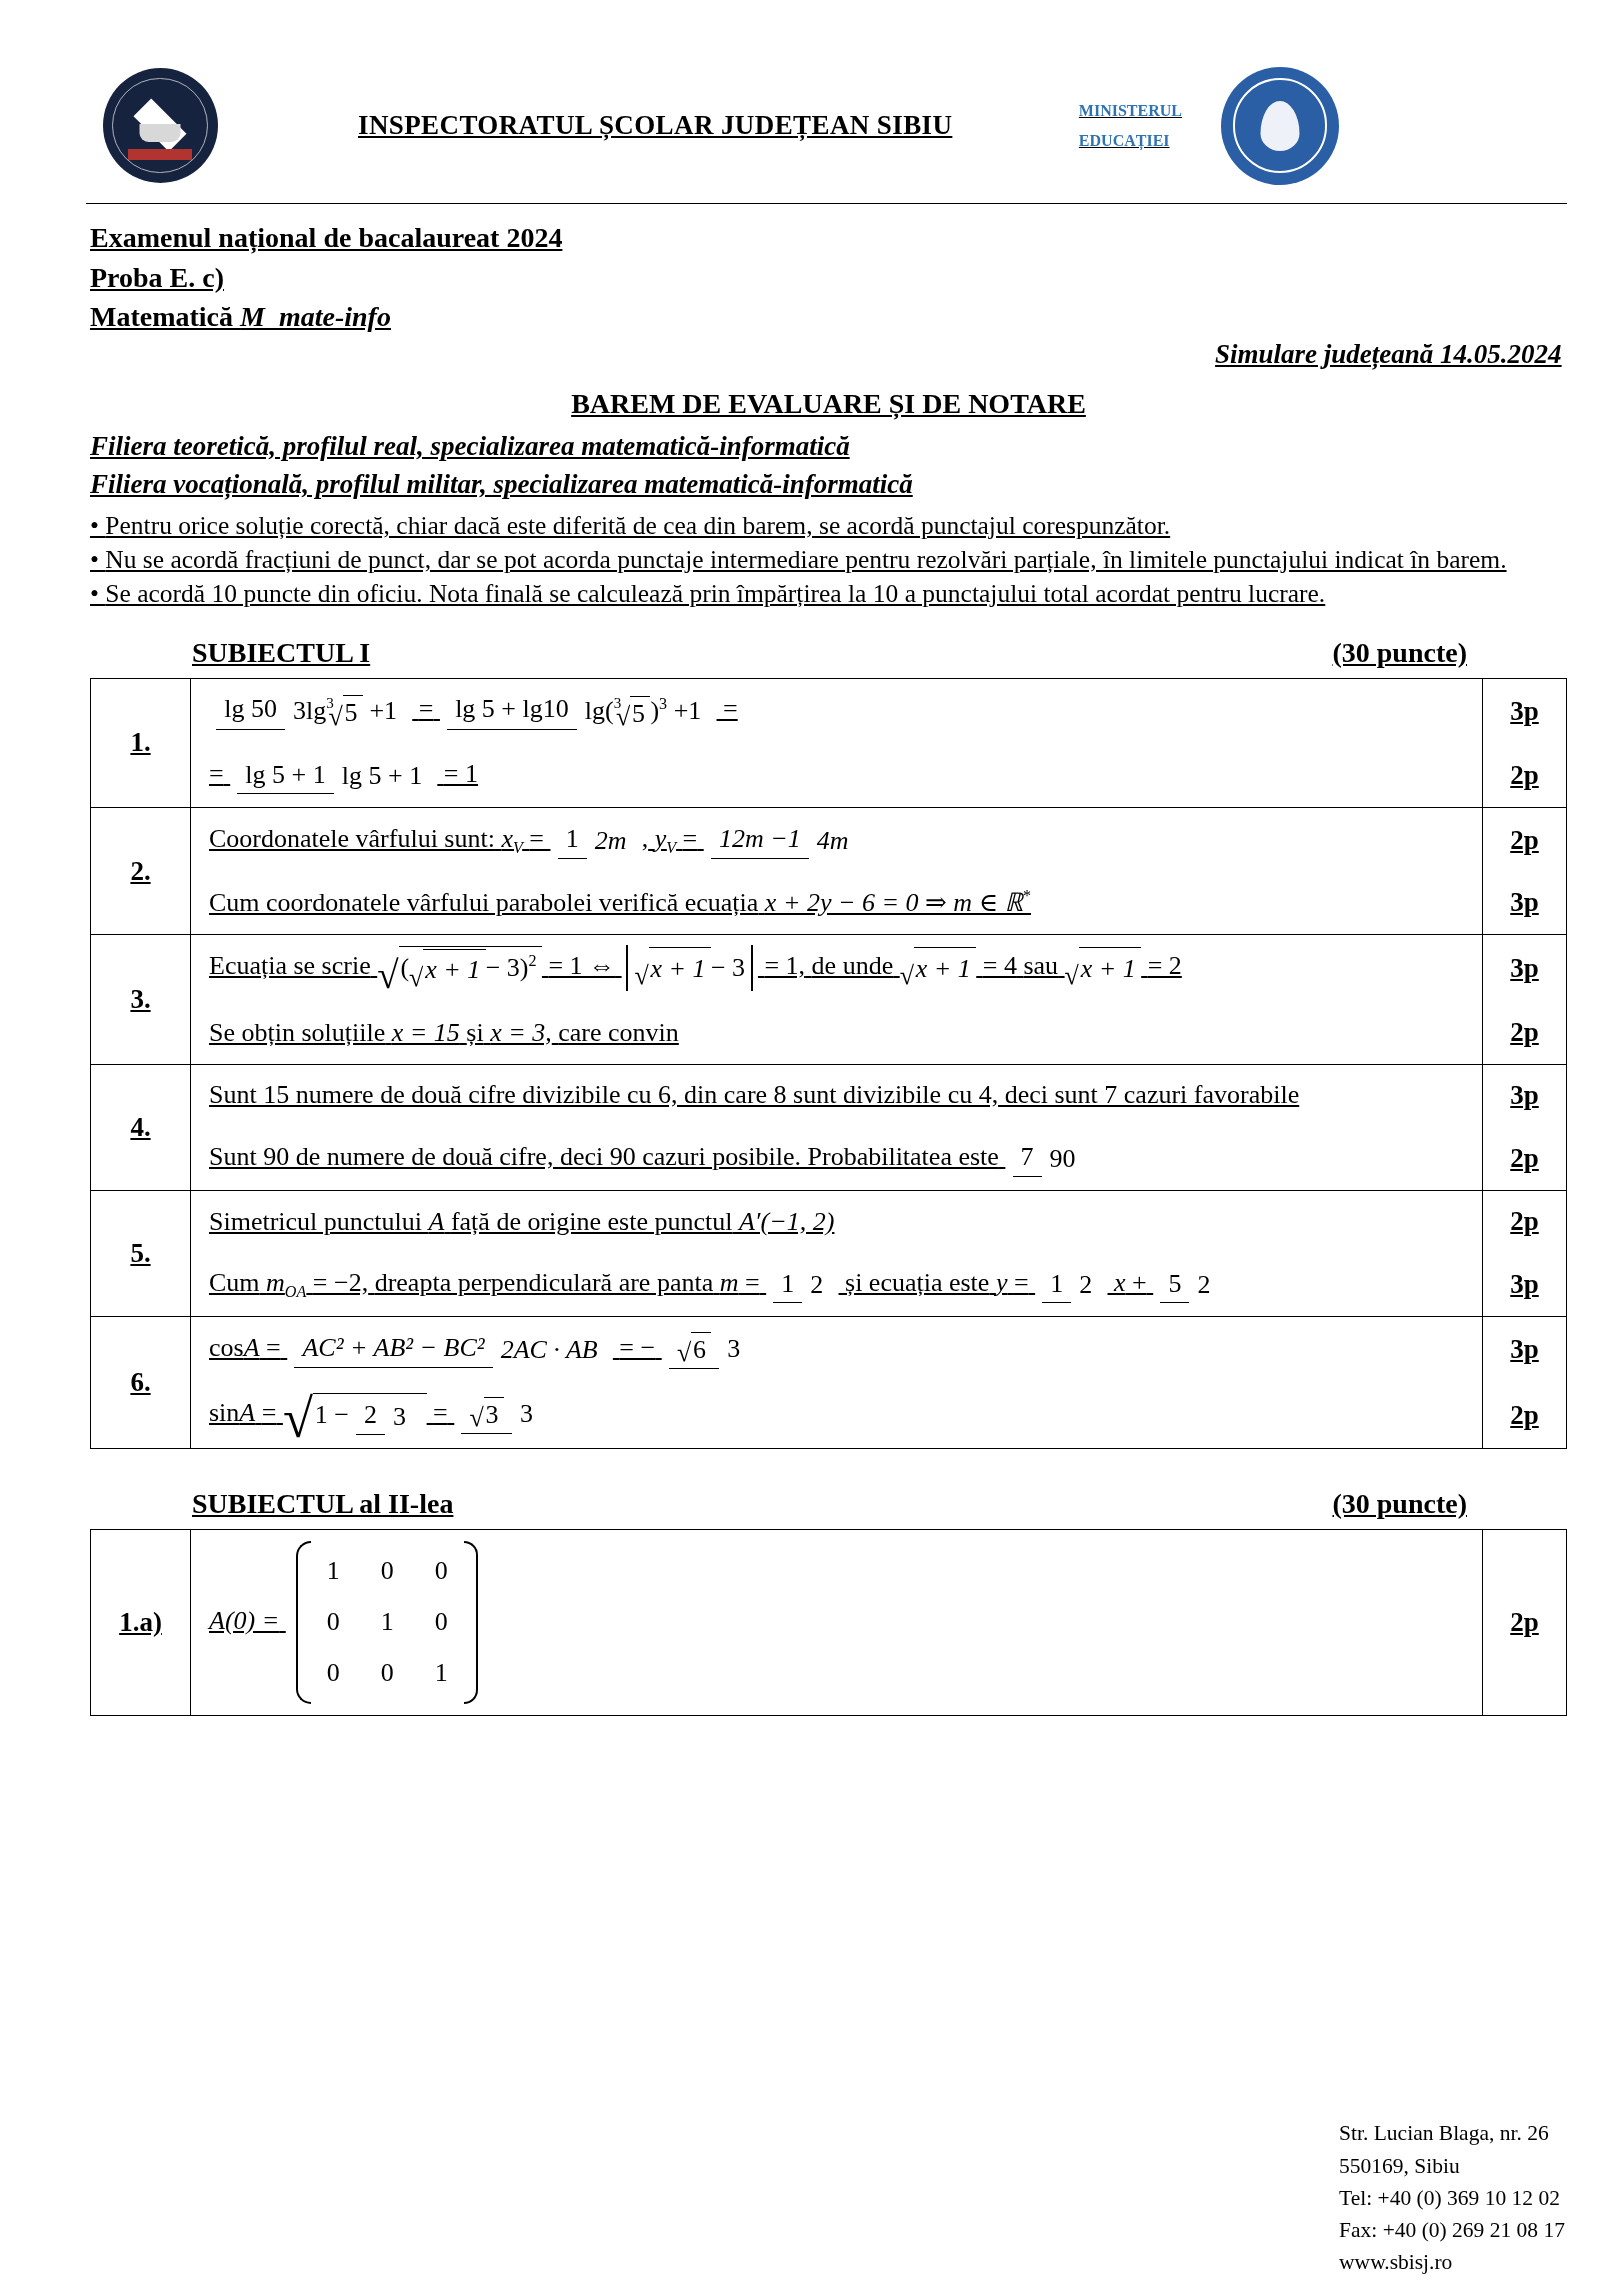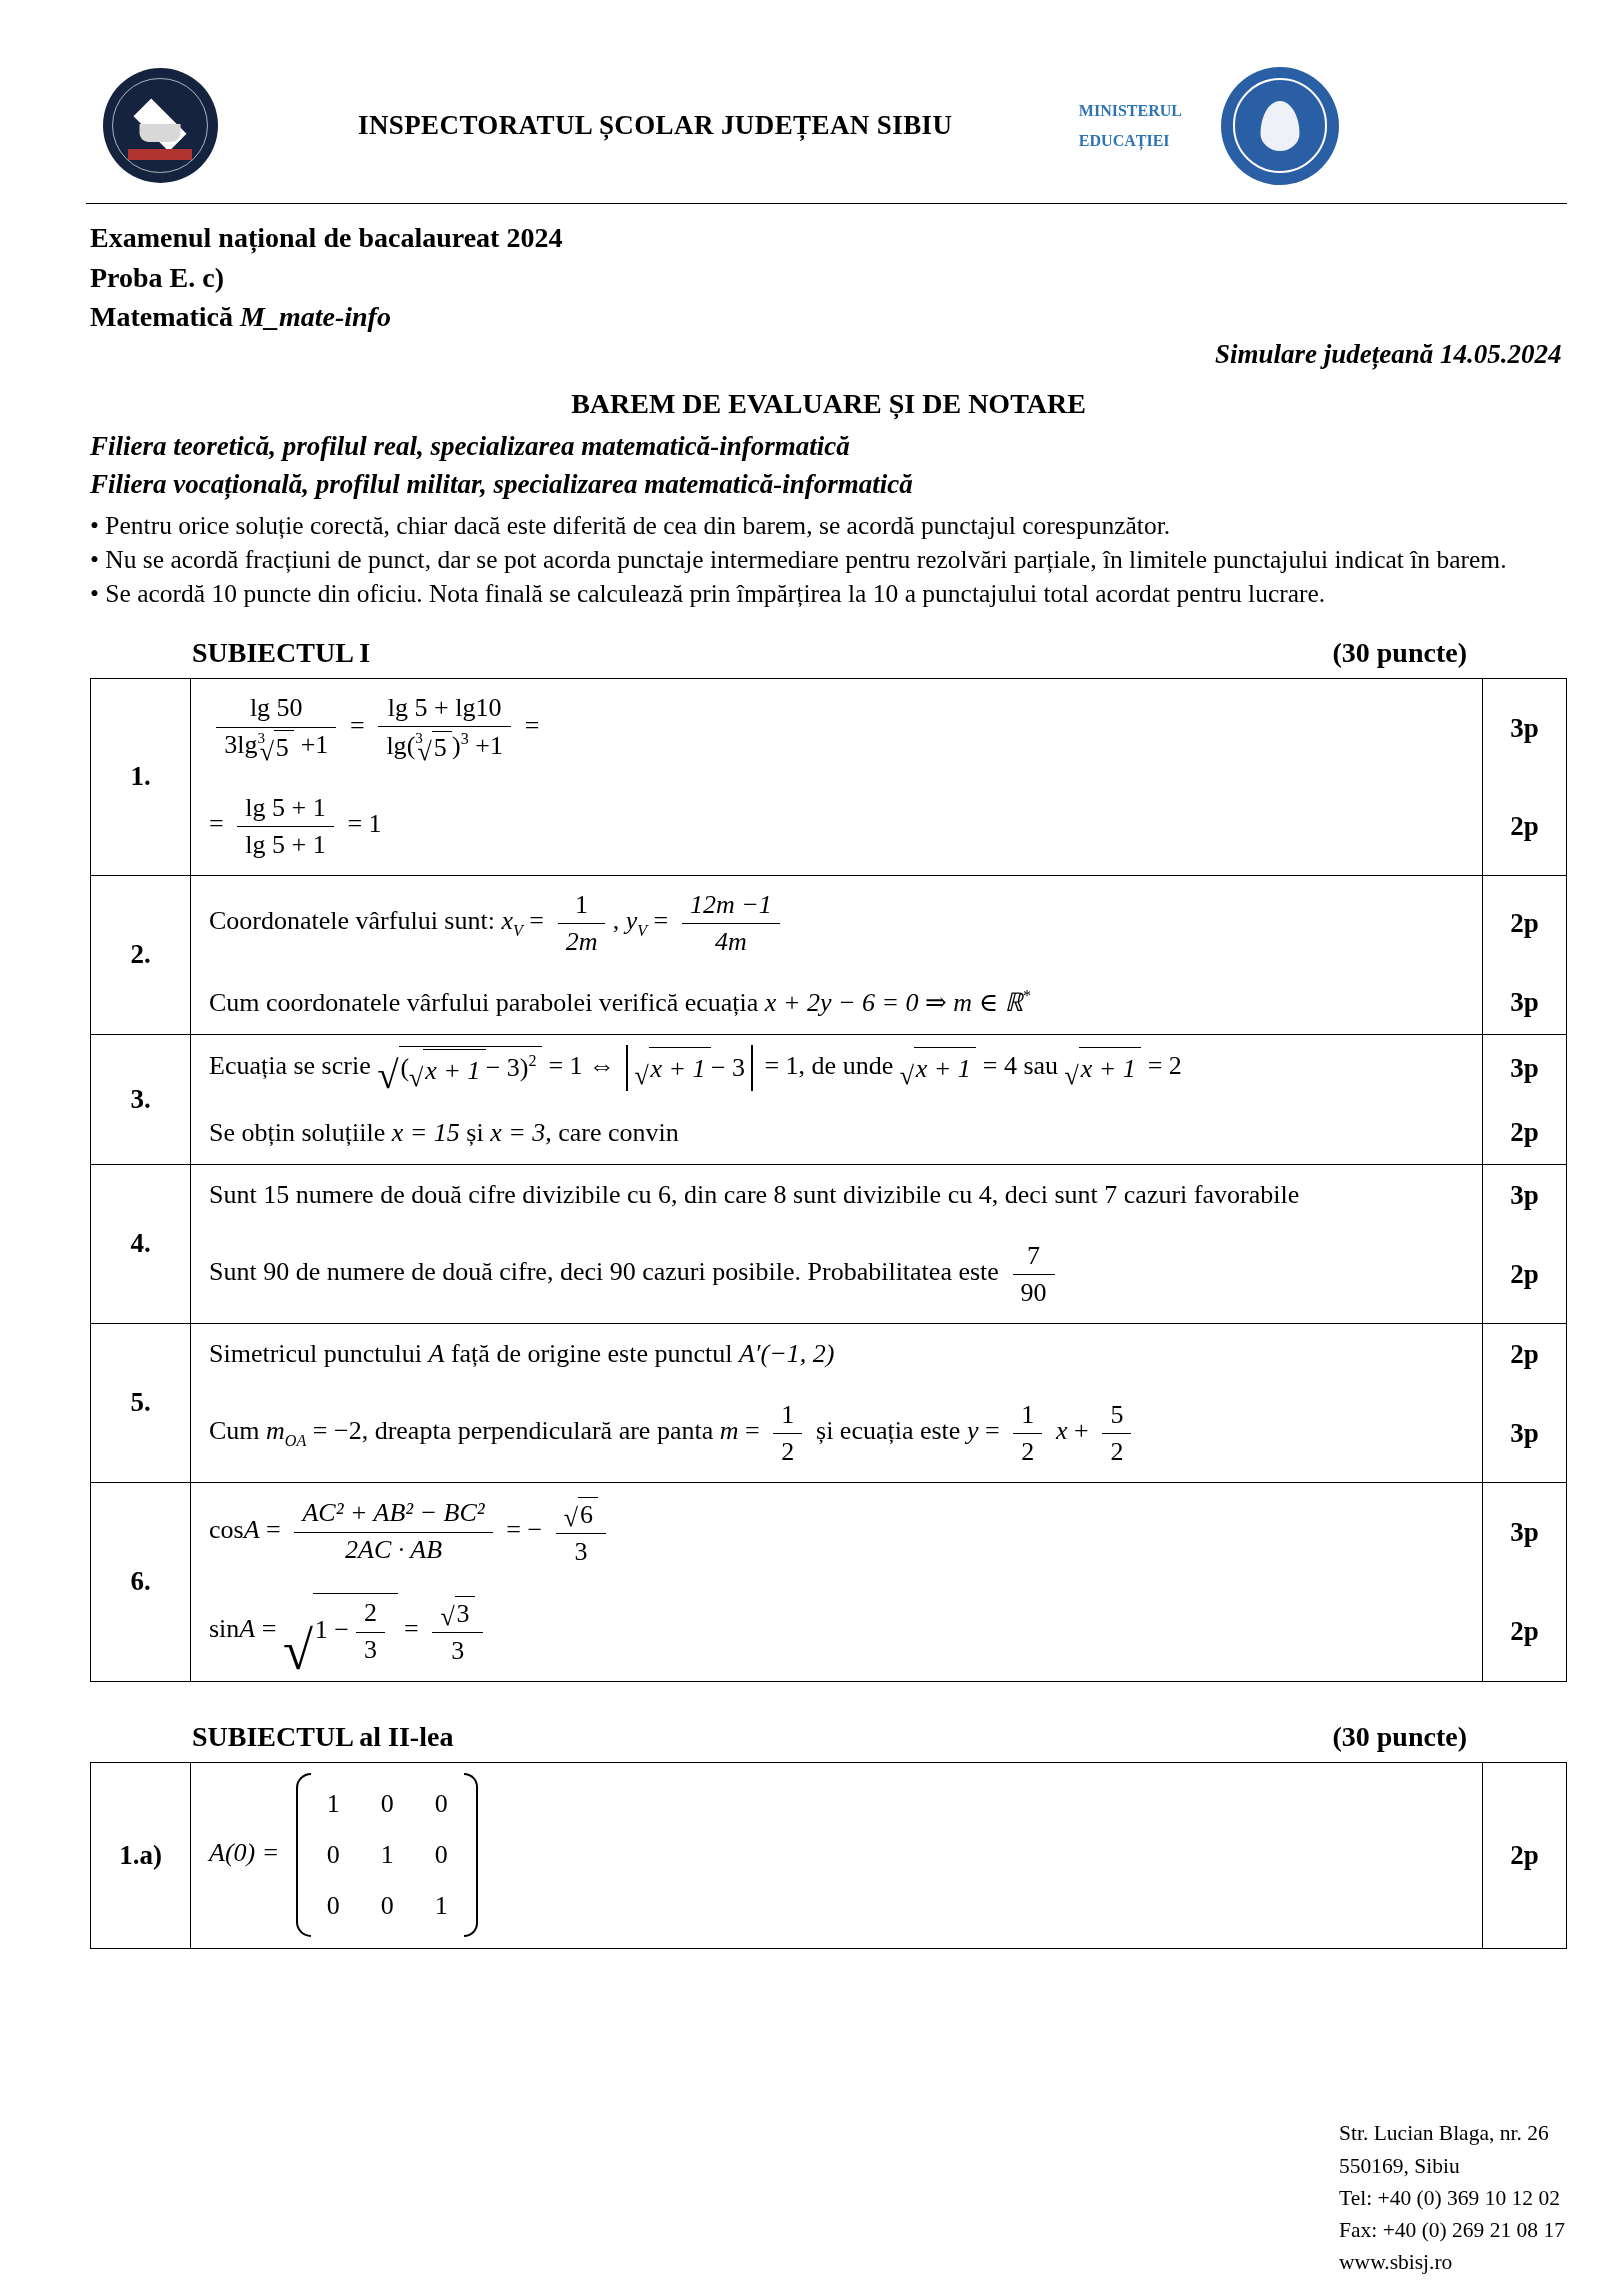--- a/index.html
+++ b/index.html
@@ -1,21 +1,21 @@
 <!DOCTYPE html>
 <html style="font-size:14.3px"><head>
 <meta charset="utf-8">
 <style>
   * { margin:0; padding:0; box-sizing:border-box; }
   html,body { background:#fff; }
   .page {
     width:1621px; height:2293px; position:relative; overflow:hidden;
     background:#fff; color:#000;
     font-family:"Liberation Serif","DejaVu Serif",serif;
-    font-size:26px; padding:63px 54px 0 90px;
+    font-size:26px; padding:63px 54px 0 90px;text-decoration:underline;
   }
   
   .hdr { display:flex; align-items:center; padding:3.6px 9px 18px 12.5px; }
   .logo-isj { width:115px; height:115px; border-radius:50%; background:#16233f; position:relative; flex:0 0 auto; }
   .logo-isj::before { content:""; position:absolute; inset:9.9px; border-radius:50%; border:1.8px solid rgba(255,255,255,.65); }
   .logo-isj .cap { position:absolute; top:32px; left:50%; width:50px; height:50px;
     transform:translateX(-50%) rotate(45deg) scaleY(.5); background:#fff; }
   .logo-isj .book { position:absolute; top:56px; left:50%; transform:translateX(-50%); width:41px; height:18px;
     background:#d8d8d8; border-radius:0 0 9px 9px; }
   .logo-isj .ribbon { position:absolute; bottom:23px; left:50%; transform:translateX(-50%); width:64px; height:11.6px; background:#b23430; }
@@ -42,21 +42,21 @@
   .tbl { border:1.8px solid #000; }
   .item { display:grid; grid-template-columns:100px 1fr 84px; }
   .item + .item { border-top:1.8px solid #000; }
   .cn { grid-column:1; grid-row:1 / span 2; border-right:1.8px solid #000;
     display:flex; align-items:center; justify-content:center; font-weight:bold; font-size:27px; }
   .item.single .cn { grid-row:1; }
   .cc { grid-column:2; padding:10.7px 18px; line-height:1.55; }
   .cp { grid-column:3; border-left:1.8px solid #000; display:flex; align-items:center; justify-content:center;
     font-weight:bold; font-size:27px; }
   
-  .frac { display:inline-flex; flex-direction:column; align-items:stretch; vertical-align:middle;
+  .frac { display:inline-flex; flex-direction:row; align-items:stretch; vertical-align:middle;
     text-align:center; margin:2.7px 7.2px; line-height:1.25; }
   .frac > .num { border-bottom:1.8px solid #000; padding:0 8px 1.8px; }
   .frac > .den { padding:1.8px 8px 0; }
   .srt { display:inline-flex; align-items:stretch; vertical-align:middle; }
   .srt::before { content:"√"; font-style:normal; align-self:flex-end; line-height:1; }
   .srt.md::before { font-size:1.5em; line-height:.82; }
   .srt.lg::before { font-size:2.1em; line-height:.68; }
   .srt > .bar { border-top:1.8px solid #000; padding:0.9px 5.4px 0 1.8px; }
   .ridx { font-size:.58em; position:relative; top:-.7em; margin-right:-.35em; font-style:normal; }
   .abs { display:inline-flex; align-items:center; border-left:2.2px solid #000; border-right:2.2px solid #000;

